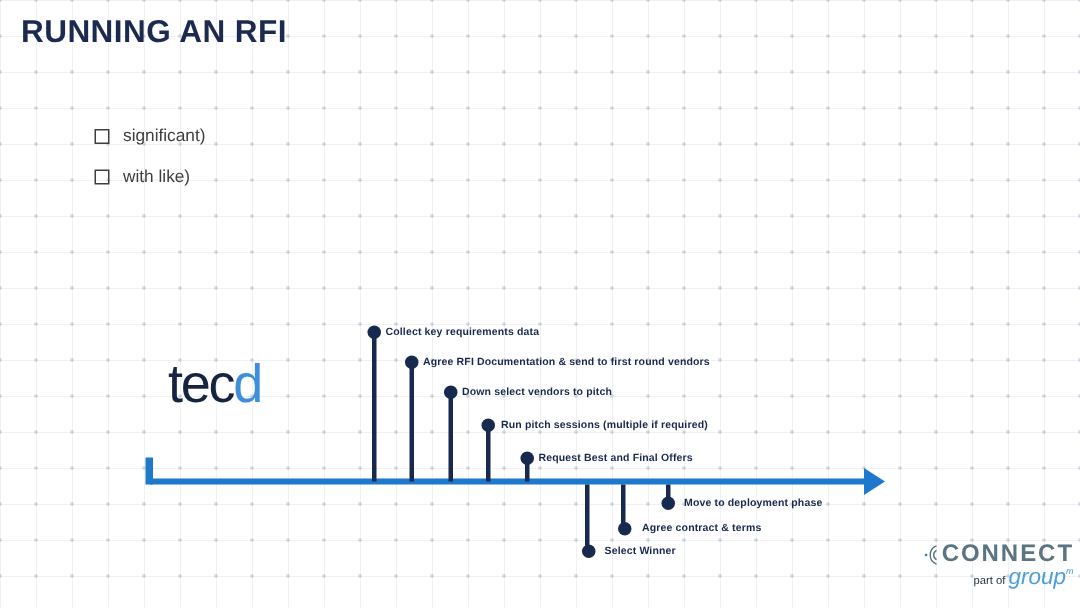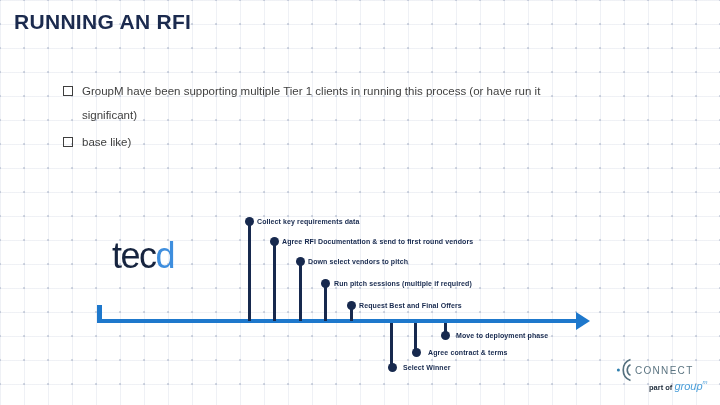--- a/index.html
+++ b/index.html
@@ -46,49 +46,48 @@
   .stem{position:absolute;width:3px;background:#17294e;}
   .dot{position:absolute;width:9px;height:9px;border-radius:50%;background:#17294e;}
   .ms-label{
     position:absolute;font-size:7px;font-weight:700;color:#17294e;
     line-height:10px;white-space:nowrap;letter-spacing:0.1px;
   }
   
   .connect{position:absolute;left:616px;top:357px;width:100px;}
   .connect-row{display:flex;align-items:center;}
   .connect-word{
-    font-size:10px;font-weight:400;color:#5b7481;letter-spacing:1.3px;
+    font-size:16px;font-weight:700;color:#5b7481;letter-spacing:1.3px;
     margin-left:2px;white-space:nowrap;
   }
   .connect-tagline{
     position:absolute;left:33px;top:19px;white-space:nowrap;
   }
-  .tag-prefix{font-size:7.5px;font-weight:700;color:#22303f;}
-  .tag-brand{font-size:11px;font-style:italic;color:#4a9ed9;}
+  .tag-prefix{font-size:7.5px;font-weight:400;color:#22303f;}
+  .tag-brand{font-size:15px;font-style:italic;color:#4a9ed9;}
   .tag-sup{font-size:6px;font-style:italic;color:#4a9ed9;vertical-align:super;}
 </style>
 </head>
 <body>
 
 <div class="stage">
 
   <div class="title">RUNNING AN RFI</div>
 
   <div class="bullets">
     <div class="bullet">
       <span class="box"></span>
       <div class="text">
-        <div class="line">GroupM have been supporting multiple Tier 1 clients in running this process (or have run it</div>
         <div class="line">significant)</div>
       </div>
     </div>
     <div class="bullet">
       <span class="box"></span>
       <div class="text">
-        <div class="line">base like)</div>
+        <div class="line">with like)</div>
       </div>
     </div>
   </div>
 
   <div class="tecd"><span>tec</span><span class="d">d</span></div>
 
   <div>
     <div class="tl-cap"></div>
     <div class="tl-line"></div>
     <div class="tl-arrow"></div>

